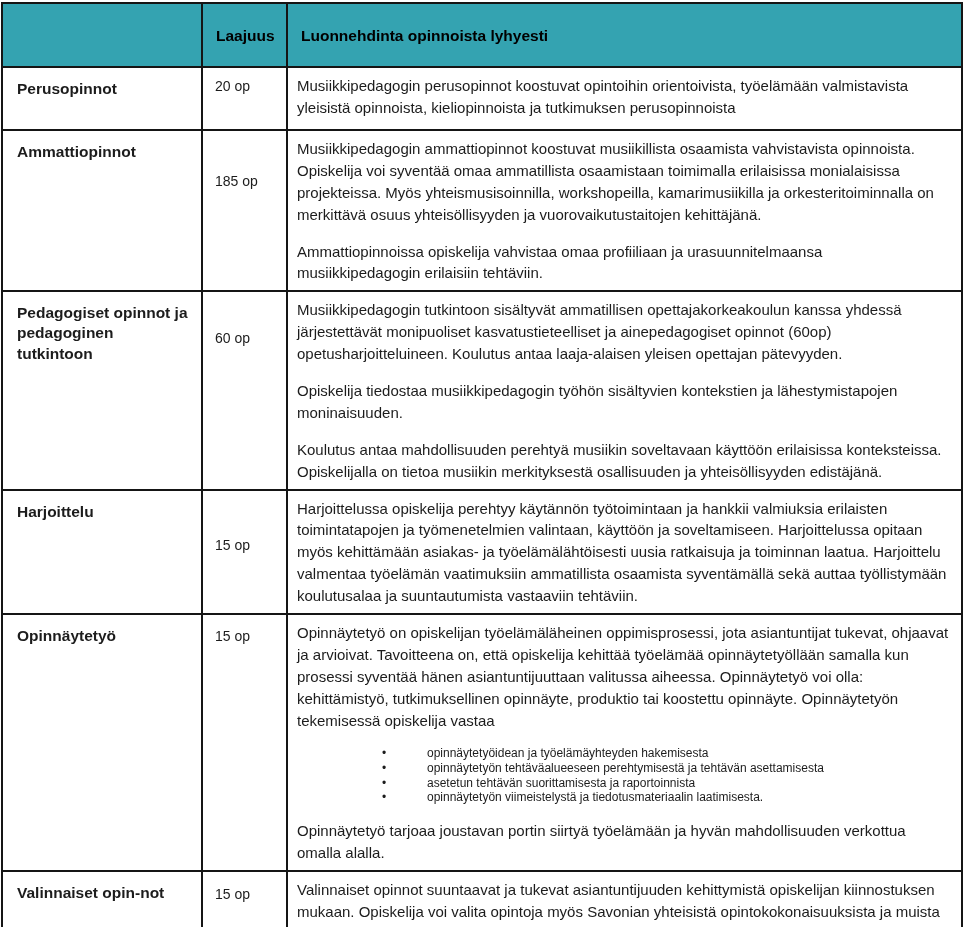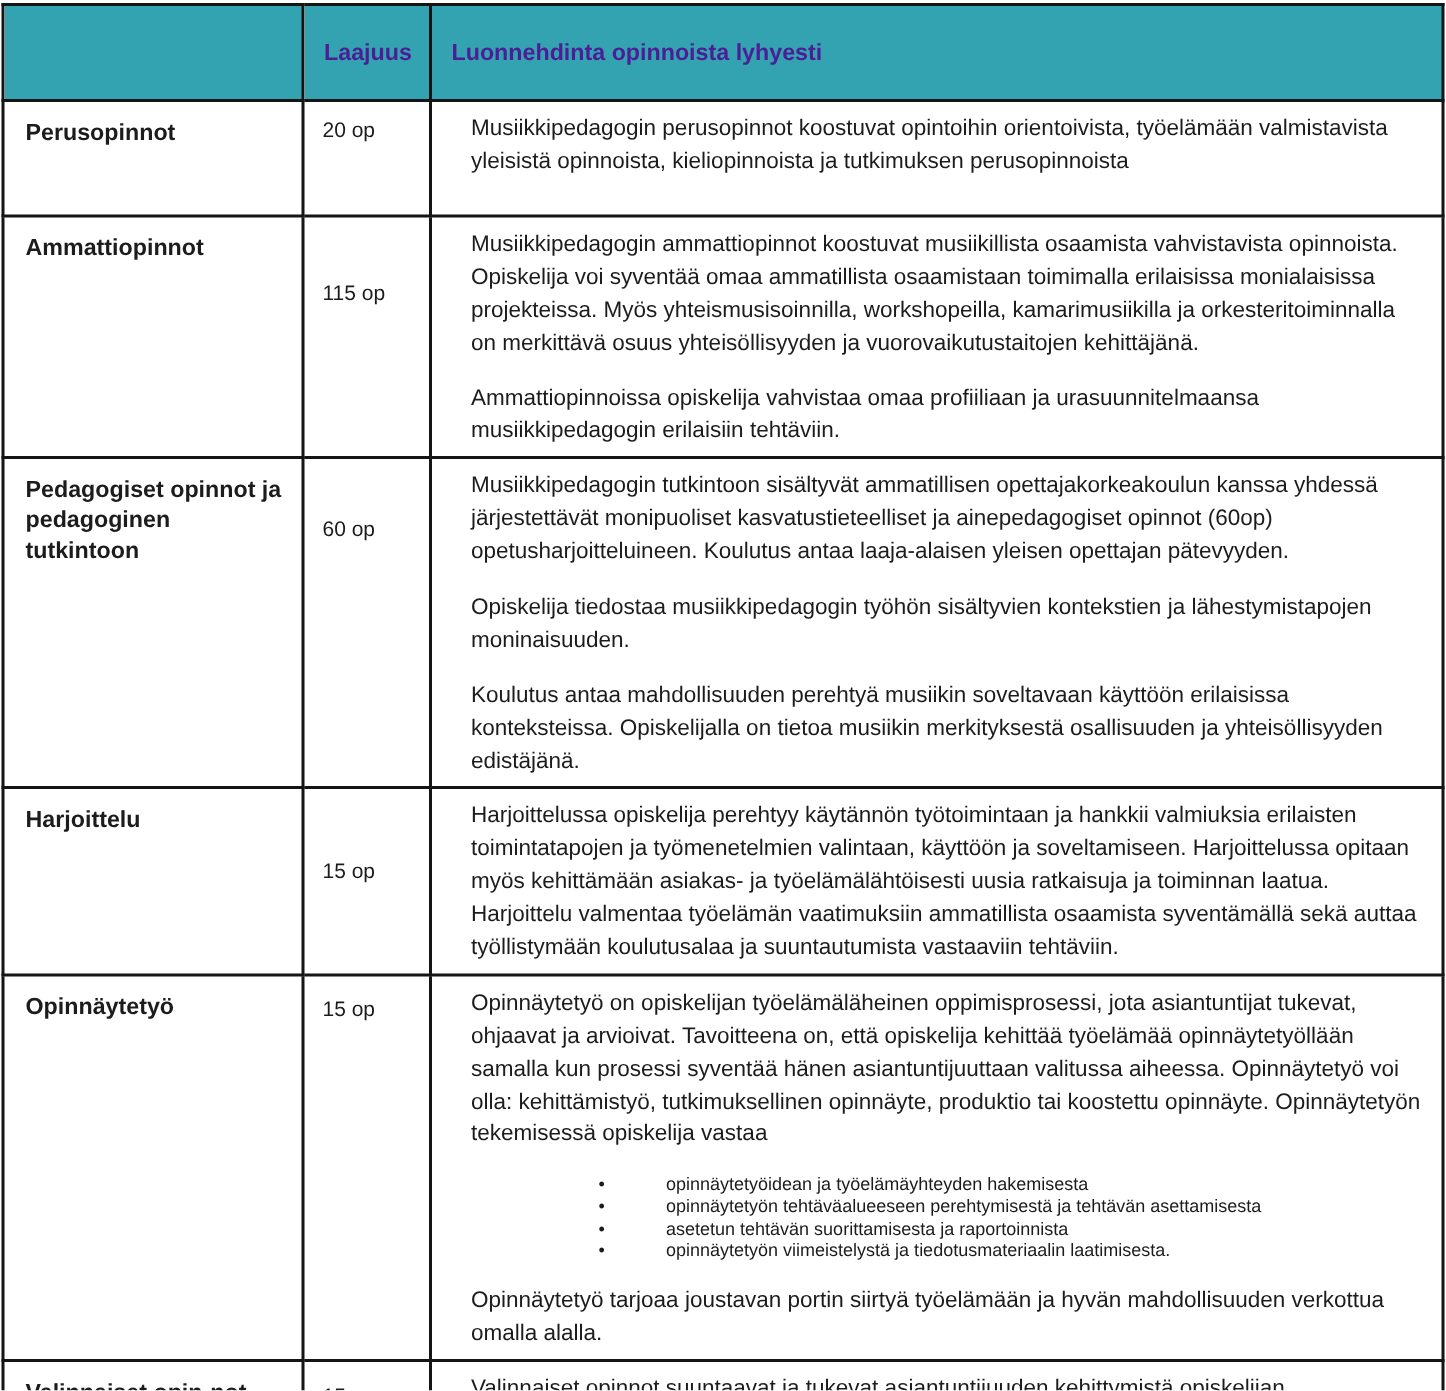--- a/index.html
+++ b/index.html
@@ -1,33 +1,33 @@
 <!DOCTYPE html>
 <html><head>
 <meta charset="utf-8">
 <style>
   html,body{margin:0;padding:0;background:#ffffff;}
   body{font-family:"Liberation Sans","DejaVu Sans",sans-serif;color:#1c1c1c;}
   .page{width:964px;height:927px;background:#fff;overflow:hidden;box-sizing:border-box;padding-top:2px;}
   table.curriculum{border-collapse:collapse;table-layout:fixed;width:960px;margin-left:1px;}
   th,td{border:2px solid #151515;vertical-align:top;overflow:hidden;box-sizing:border-box;}
   thead th{
-    background:#34a3b1;color:#4c1d95;font-weight:bold;text-align:left;
+    background:#34a3b1;color:#000000;font-weight:bold;text-align:left;
     font-size:15.5px;vertical-align:middle;padding:1px 6px 0 13px;
   }
   td.name{font-weight:bold;font-size:15.5px;line-height:1.3;padding:11px 10px 8px 14px;}
   td.op{font-size:14px;padding:10px 6px 8px 12px;}
-  td.desc{font-size:15px;padding:7px 12px 6px 26px;}
+  td.desc{font-size:15px;padding:7px 12px 6px 9px;}
   .desc p{margin:0 0 15px 0;line-height:1.46;}
   .desc p:last-child{margin-bottom:0;}
   ul.bullets{margin:1px 0 15px 0;padding:0 0 0 85px;list-style:none;}
   ul.bullets li{line-height:1.22;font-size:12px;}
   ul.bullets li::before{content:"\2022";display:inline-block;width:45px;}
   tr.h-head{height:64px;}
-  tr.h-r1{height:77px;}
+  tr.h-r1{height:63px;}
   tr.h-r2{height:157px;margin-top:29px;}
   tr.h-r3{height:181px;}
   tr.h-r4{height:121px;}
   tr.h-r5{height:210px;margin-top:16px;}
   tr.h-r6{height:84px;}
   tr.h-r2 td.op{padding-top:42px;}
   tr.h-r3 td.op{padding-top:38px;}
   tr.h-r4 td.op{padding-top:46px;}
   tr.h-r5 td.op{padding-top:13px;}
   tr.h-r6 td.op{padding-top:14px;}
@@ -52,21 +52,21 @@
     <tbody>
       <tr class="h-r1">
         <td class="name">Perusopinnot</td>
         <td class="op">20 op</td>
         <td class="desc">
             <p>Musiikkipedagogin perusopinnot koostuvat opintoihin orientoivista, työelämään valmistavista yleisistä opinnoista, kieliopinnoista ja tutkimuksen perusopinnoista</p>
           </td>
       </tr>
       <tr class="h-r2">
         <td class="name">Ammattiopinnot</td>
-        <td class="op">115 op</td>
+        <td class="op">185 op</td>
         <td class="desc">
             <p>Musiikkipedagogin ammattiopinnot koostuvat musiikillista osaamista vahvistavista opinnoista. Opiskelija voi syventää omaa ammatillista osaamistaan toimimalla erilaisissa monialaisissa projekteissa. Myös yhteismusisoinnilla, workshopeilla, kamarimusiikilla ja orkesteritoiminnalla on merkittävä osuus yhteisöllisyyden ja vuorovaikutustaitojen kehittäjänä.</p>
             <p>Ammattiopinnoissa opiskelija vahvistaa omaa profiiliaan ja urasuunnitelmaansa musiikkipedagogin erilaisiin tehtäviin.</p>
           </td>
       </tr>
       <tr class="h-r3">
         <td class="name">Pedagogiset opinnot ja pedagoginen tutkintoon</td>
         <td class="op">60 op</td>
         <td class="desc">
             <p>Musiikkipedagogin tutkintoon sisältyvät ammatillisen opettajakorkeakoulun kanssa yhdessä järjestettävät monipuoliset kasvatustieteelliset ja ainepedagogiset opinnot (60op) opetusharjoitteluineen. Koulutus antaa laaja-alaisen yleisen opettajan pätevyyden.</p>

